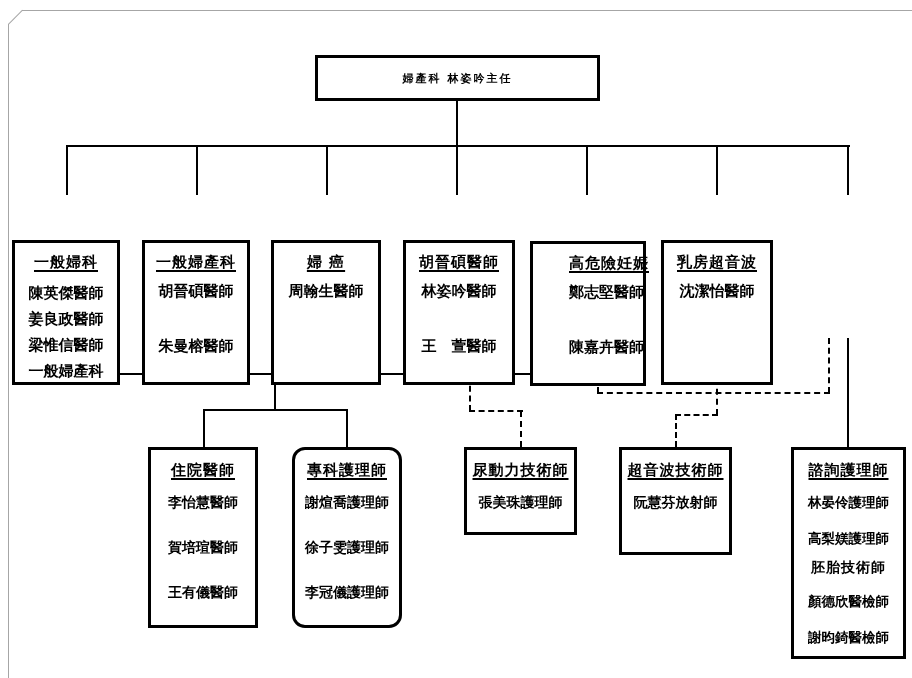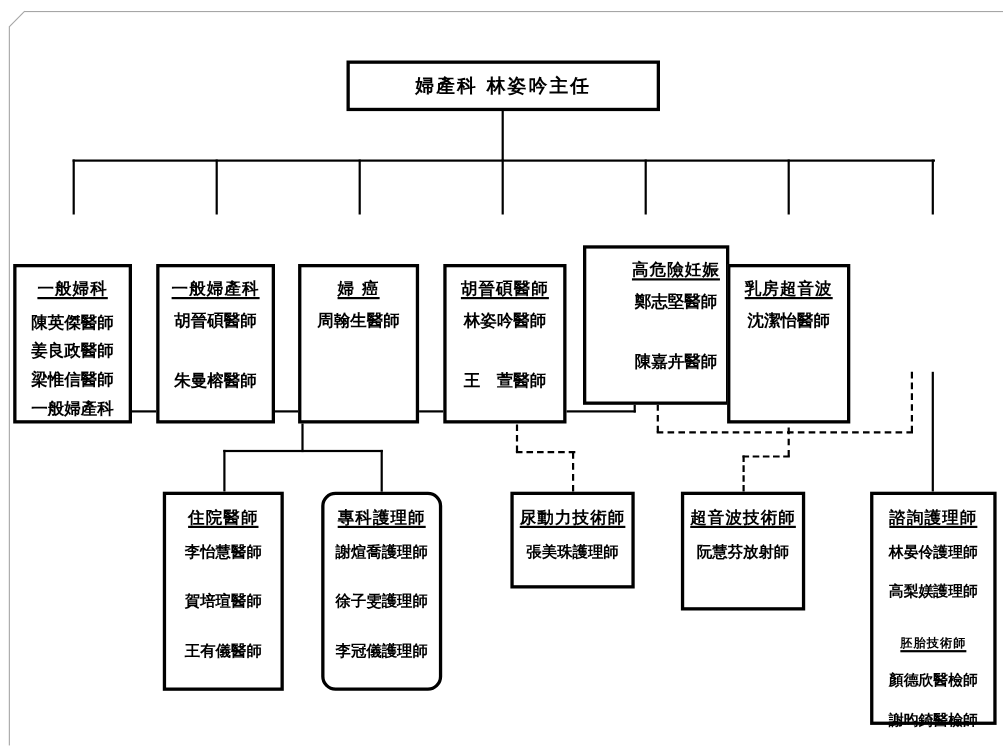--- a/index.html
+++ b/index.html
@@ -7,34 +7,34 @@
          font-family:"DejaVu Serif","Liberation Serif",serif;color:#000;}
   
   .edge{position:absolute;background:#a6a6a6;}
   
   .box{position:absolute;border:3px solid #000;background:#fff;box-sizing:border-box;
        text-align:center;font-weight:bold;}
   .box-title{text-decoration:underline;text-underline-offset:3px;text-decoration-thickness:1.5px;
              line-height:22px;font-size:15px;letter-spacing:1px;white-space:pre;}
   .member{font-size:15px;white-space:pre;}
   .root-box{display:flex;align-items:center;justify-content:center;
-            font-size:17px;letter-spacing:2px;white-space:pre;}
+            font-size:11px;letter-spacing:2px;white-space:pre;}
   .dept{padding-top:8px;margin-top:45px;}
   .dept .box-title{margin-bottom:7px;}
   .tight .member{line-height:26px;}
   .spread .member{line-height:22px;}
   .spread .member + .member{margin-top:33px;}
   .single .member{line-height:22px;}
   .support{padding-top:9px;}
   .support .box-title{margin-bottom:11px;}
   .support .member{line-height:20px;font-size:14px;}
   .s-tall .member + .member{margin-top:25px;}
   .s5 .member + .member{margin-top:16px;}
-  .s5 .box-title2{text-decoration:underline;text-underline-offset:3px;text-decoration-thickness:1.5px;
-                  line-height:22px;font-size:11px;letter-spacing:1px;margin-top:26px;margin-bottom:13px;white-space:pre;}
+  .s5 .box-title2{text-underline-offset:3px;text-decoration-thickness:1.5px;
+                  line-height:22px;font-size:14px;letter-spacing:1px;margin-top:8px;margin-bottom:13px;white-space:pre;}
   .s5 .member{font-size:13.5px;}
   
   .ln{position:absolute;background:#000;}
   .dv{position:absolute;border-left:2px dashed #000;}
   .dh{position:absolute;border-top:2px dashed #000;}
 </style>
 </head>
 <body>
 
 <div id="stage">
@@ -96,21 +96,21 @@
     <div class="box-title">婦 癌</div>
     <div class="member">周翰生醫師</div>
   </div>
 
   <div class="box dept spread" style="left:403px;top:195px;width:112px;height:145px;">
     <div class="box-title">胡晉碩醫師</div>
     <div class="member">林姿吟醫師</div>
     <div class="member">王　萱醫師</div>
   </div>
 
-  <div class="box dept spread" style="left:530px;top:178px;width:133px;height:145px;padding-left:36px;">
+  <div class="box dept spread" style="left:530px;top:196px;width:116px;height:145px;padding-left:36px;">
     <div class="box-title">高危險妊娠</div>
     <div class="member">鄭志堅醫師</div>
     <div class="member">陳嘉卉醫師</div>
   </div>
 
   <div class="box dept single" style="left:661px;top:195px;width:112px;height:145px;">
     <div class="box-title">乳房超音波</div>
     <div class="member">沈潔怡醫師</div>
   </div>
 

